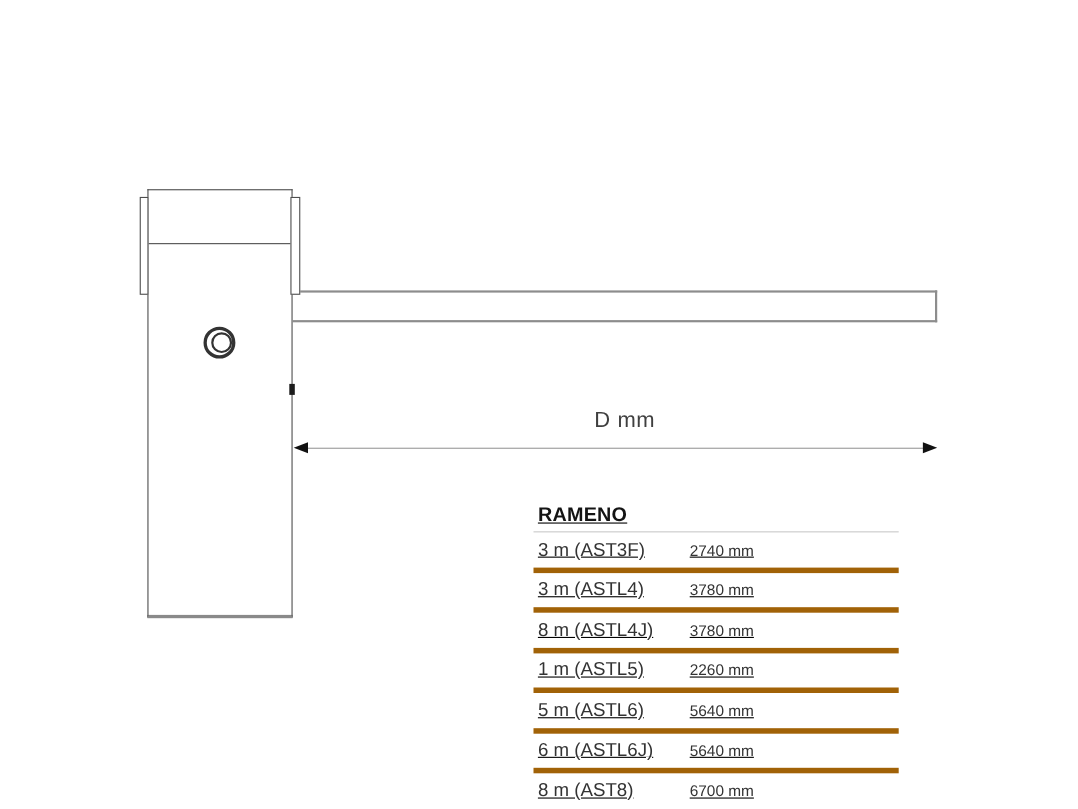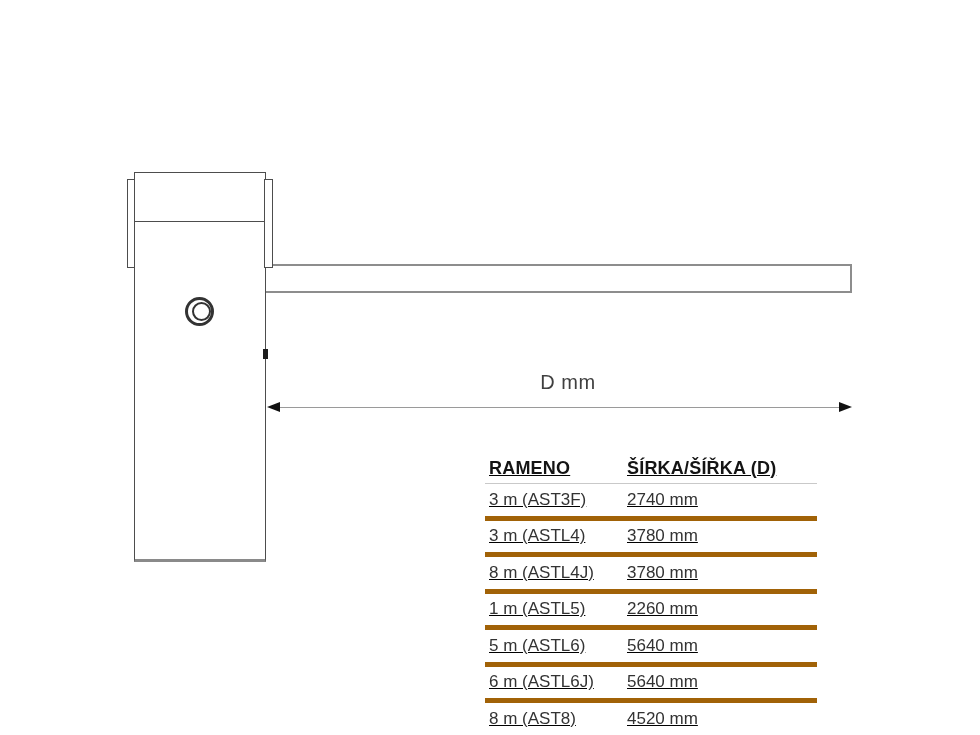--- a/index.html
+++ b/index.html
@@ -31,21 +31,21 @@
   .dim-arrow-right{left:839px;top:402px;border-top:5px solid transparent;border-bottom:5px solid transparent;border-left:13px solid #111;}
   .dim-label{
     left:498px;top:371px;width:140px;text-align:center;
     font-size:20px;color:#404040;letter-spacing:0.5px;
   }
   
   .spec-table{left:485px;top:453px;width:332px;text-decoration:underline;}
   .trow{display:flex;align-items:center;height:31.5px;border-bottom:5px solid #a16207;padding-left:4px;}
   .trow.head{height:30px;border-bottom:1px solid #c9c9c9;}
   .cell1{width:138px;flex:none;font-size:17px;color:#333;}
-  .cell2{flex:1;font-size:17px;color:#333;}
+  .cell2{flex:1;font-size:14px;color:#333;}
   .trow.head .cell1,.trow.head .cell2{font-size:18px;font-weight:bold;color:#141414;letter-spacing:0.2px;}
 </style>
 </head>
 <body>
 
 <div class="canvas">
 
   <div class="abs boom-arm"></div>
   <div class="abs cabinet"></div>
   <div class="abs cap-line"></div>
@@ -56,21 +56,20 @@
   <div class="abs latch-mark"></div>
 
   <div class="abs dim-line"></div>
   <div class="abs dim-arrow dim-arrow-left"></div>
   <div class="abs dim-arrow dim-arrow-right"></div>
   <div class="abs dim-label">D mm</div>
 
   <div class="abs spec-table">
     <div class="trow head">
       <div class="cell1">RAMENO</div>
-      <div class="cell2">ŠÍRKA/ŠÍŘKA (D)</div>
     </div>
     <div class="trow">
       <div class="cell1">3 m (AST3F)</div>
       <div class="cell2">2740 mm</div>
     </div>
     <div class="trow">
       <div class="cell1">3 m (ASTL4)</div>
       <div class="cell2">3780 mm</div>
     </div>
     <div class="trow">
@@ -84,17 +83,17 @@
     <div class="trow">
       <div class="cell1">5 m (ASTL6)</div>
       <div class="cell2">5640 mm</div>
     </div>
     <div class="trow">
       <div class="cell1">6 m (ASTL6J)</div>
       <div class="cell2">5640 mm</div>
     </div>
     <div class="trow">
       <div class="cell1">8 m (AST8)</div>
-      <div class="cell2">4520 mm</div>
+      <div class="cell2">6700 mm</div>
     </div>
   </div>
 
 </div>
 
 </body></html>

